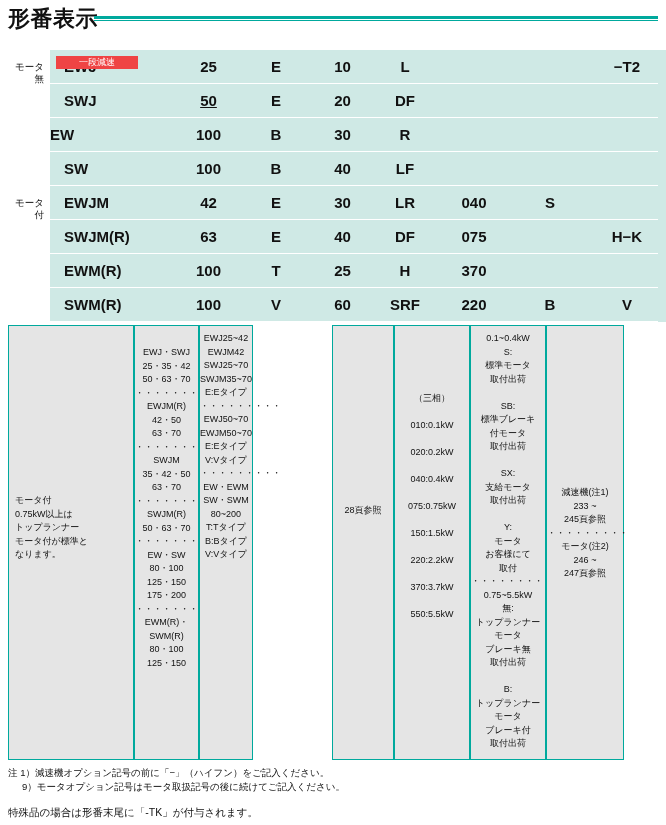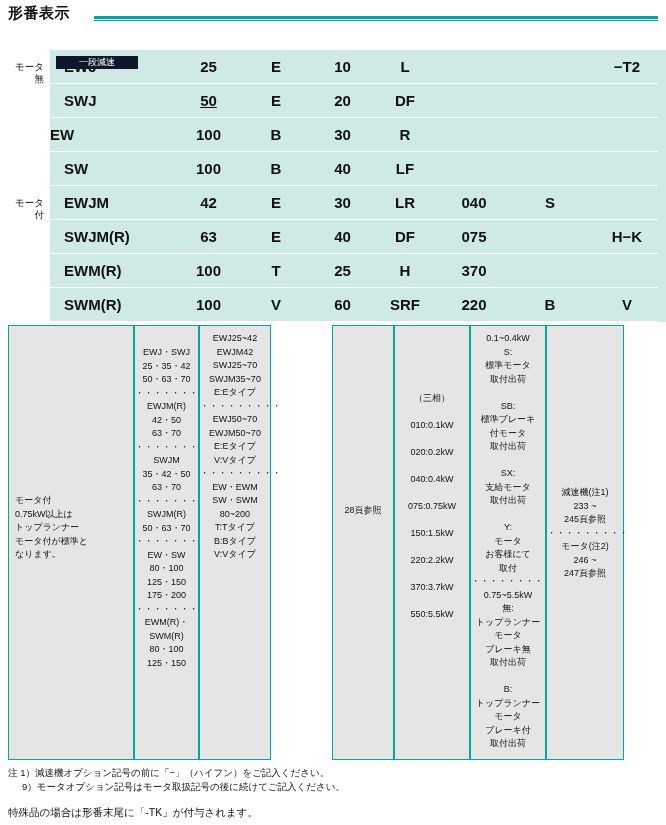--- a/index.html
+++ b/index.html
@@ -10,21 +10,21 @@
     color:#1a1a1a;
     -webkit-font-smoothing:none;
   }
   .page{position:relative;width:666px;height:825px;overflow:hidden;}
 
   
   .title-row{
     position:absolute;left:8px;top:4px;width:650px;height:26px;
   }
   .title-text{
-    font-size:15px;font-weight:bold;letter-spacing:0.5px;
+    font-size:22px;font-weight:bold;letter-spacing:0.5px;
     color:#111;display:inline-block;
   }
   .title-rule{
     position:absolute;left:86px;right:0;top:12px;height:3px;background:#00a99d;
   }
   .title-rule2{
     position:absolute;left:86px;right:0;top:16px;height:1px;background:#00a99d;
   }
 
   
@@ -48,21 +48,21 @@
   .rowline{position:absolute;left:0;width:650px;height:1px;background:#ffffff;}
 
   .leftlabel{
     position:absolute;font-size:9.5px;color:#111;text-align:right;
     line-height:12px;
   }
   .series-name{
     font-size:15px;font-weight:bold;text-align:left;
   }
   .ichidan{
-    position:absolute;background:#0f172a;color:#fff;font-size:9px;
+    position:absolute;background:#ef4444;color:#fff;font-size:9px;
     font-weight:normal;text-align:center;line-height:13px;height:13px;
   }
 
   
   .spine{
     position:absolute;left:8px;top:325px;width:42px;height:435px;
     background:#cfe9e5;
   }
   .spine-txt{
     position:absolute;left:8px;top:342px;width:42px;
@@ -231,21 +231,21 @@
 EW・SW
 80・100
 125・150
 175・200
 ・・・・・・・・・
 EWM(R)・
 SWM(R)
 80・100
 125・150</div>
       </div>
-      <div class="dcol" style="left: 191px; width: 72px; ">
+      <div class="dcol" style="left: 191px; width: 54px; ">
         <div>EWJ25~42
 EWJM42
 SWJ25~70
 SWJM35~70
 E:Eタイプ
 ・・・・・・・・・
 EWJ50~70
 EWJM50~70
 E:Eタイプ
 V:Vタイプ

